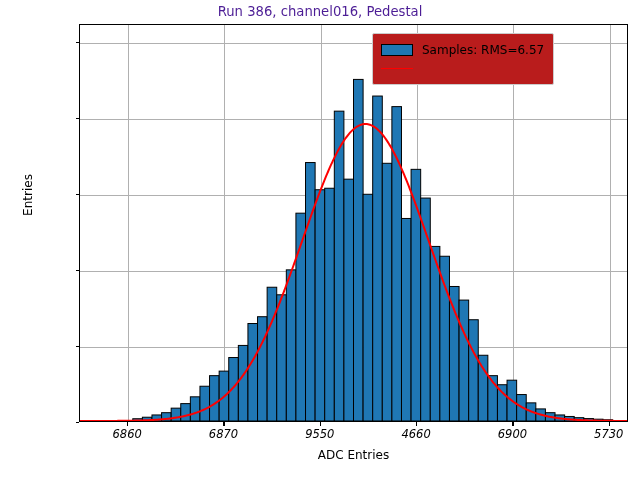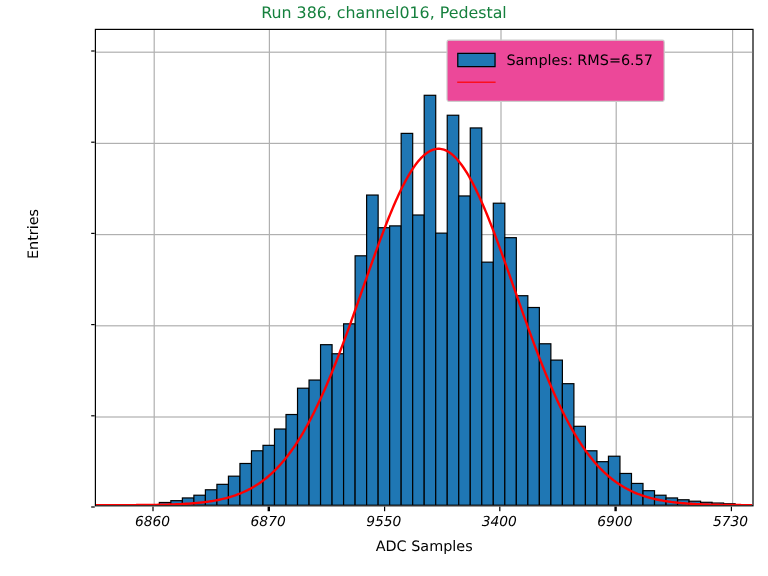--- a/index.html
+++ b/index.html
@@ -19,21 +19,21 @@
     height: 480px;
     background: #ffffff;
   }
   #chart-title {
     position: absolute;
     left: 0;
     top: 4px;
     width: 640px;
     text-align: center;
     font-size: 13.2px;
-    color: #15803d;
+    color: #4c1d95;
     letter-spacing: 0px;
   }
   #plot-area {
     position: absolute;
     left: 79px;
     top: 24px;
     width: 549px;
     height: 398px;
     border: 1.1px solid #000000;
     box-sizing: border-box;
@@ -103,21 +103,21 @@
     font-size: 12px;
     color: #000000;
     transform: rotate(-90deg);
     transform-origin: center center;
   }
   #legend {
     position: absolute;
     left: 372px;
     top: 33px;
     box-sizing: border-box;
-    background: #ec4899;
+    background: #b91c1c;
     border: 1px solid #cccccc;
     border-radius: 2px;
     padding: 6px 9px 6px 8px;
     box-shadow: 0 0 0 0 rgba(0,0,0,0);
   }
   .legend-row {
     display: flex;
     align-items: center;
     height: 19px;
   }
@@ -154,38 +154,38 @@
   .legend-text .mi { font-style: italic; font-family: "DejaVu Serif", serif; }
 </style>
 </head>
 <body>
 
 <div id="figure">
 
   <div id="chart-title">Run 386, channel016, Pedestal</div>
 
   <div id="ylabel">Entries</div>
-  <div id="xlabel">ADC Samples</div>
+  <div id="xlabel">ADC Entries</div>
 
   <div id="ytick-labels">
       <div class="ytick-mark" style="top: 422px;"></div>
       <div class="ytick-mark" style="top: 346.046px;"></div>
       <div class="ytick-mark" style="top: 270.092px;"></div>
       <div class="ytick-mark" style="top: 194.137px;"></div>
       <div class="ytick-mark" style="top: 118.183px;"></div>
       <div class="ytick-mark" style="top: 42.229px;"></div>
     </div>
   <div id="xtick-labels">
       <div class="xtick-label" style="left: 127.158px;">6860</div>
       <div class="xtick-mark" style="left: 127.158px;"></div>
       <div class="xtick-label" style="left: 223.474px;">6870</div>
       <div class="xtick-mark" style="left: 223.474px;"></div>
       <div class="xtick-label" style="left: 319.789px;">9550</div>
       <div class="xtick-mark" style="left: 319.789px;"></div>
-      <div class="xtick-label" style="left: 416.105px;">3400</div>
+      <div class="xtick-label" style="left: 416.105px;">4660</div>
       <div class="xtick-mark" style="left: 416.105px;"></div>
       <div class="xtick-label" style="left: 512.421px;">6900</div>
       <div class="xtick-mark" style="left: 512.421px;"></div>
       <div class="xtick-label" style="left: 608.737px;">5730</div>
       <div class="xtick-mark" style="left: 608.737px;"></div>
     </div>
 
   <div id="plot-area">
     <div id="grid-layer">
         <div class="gridline-h" style="top: 322.046px;"></div>

